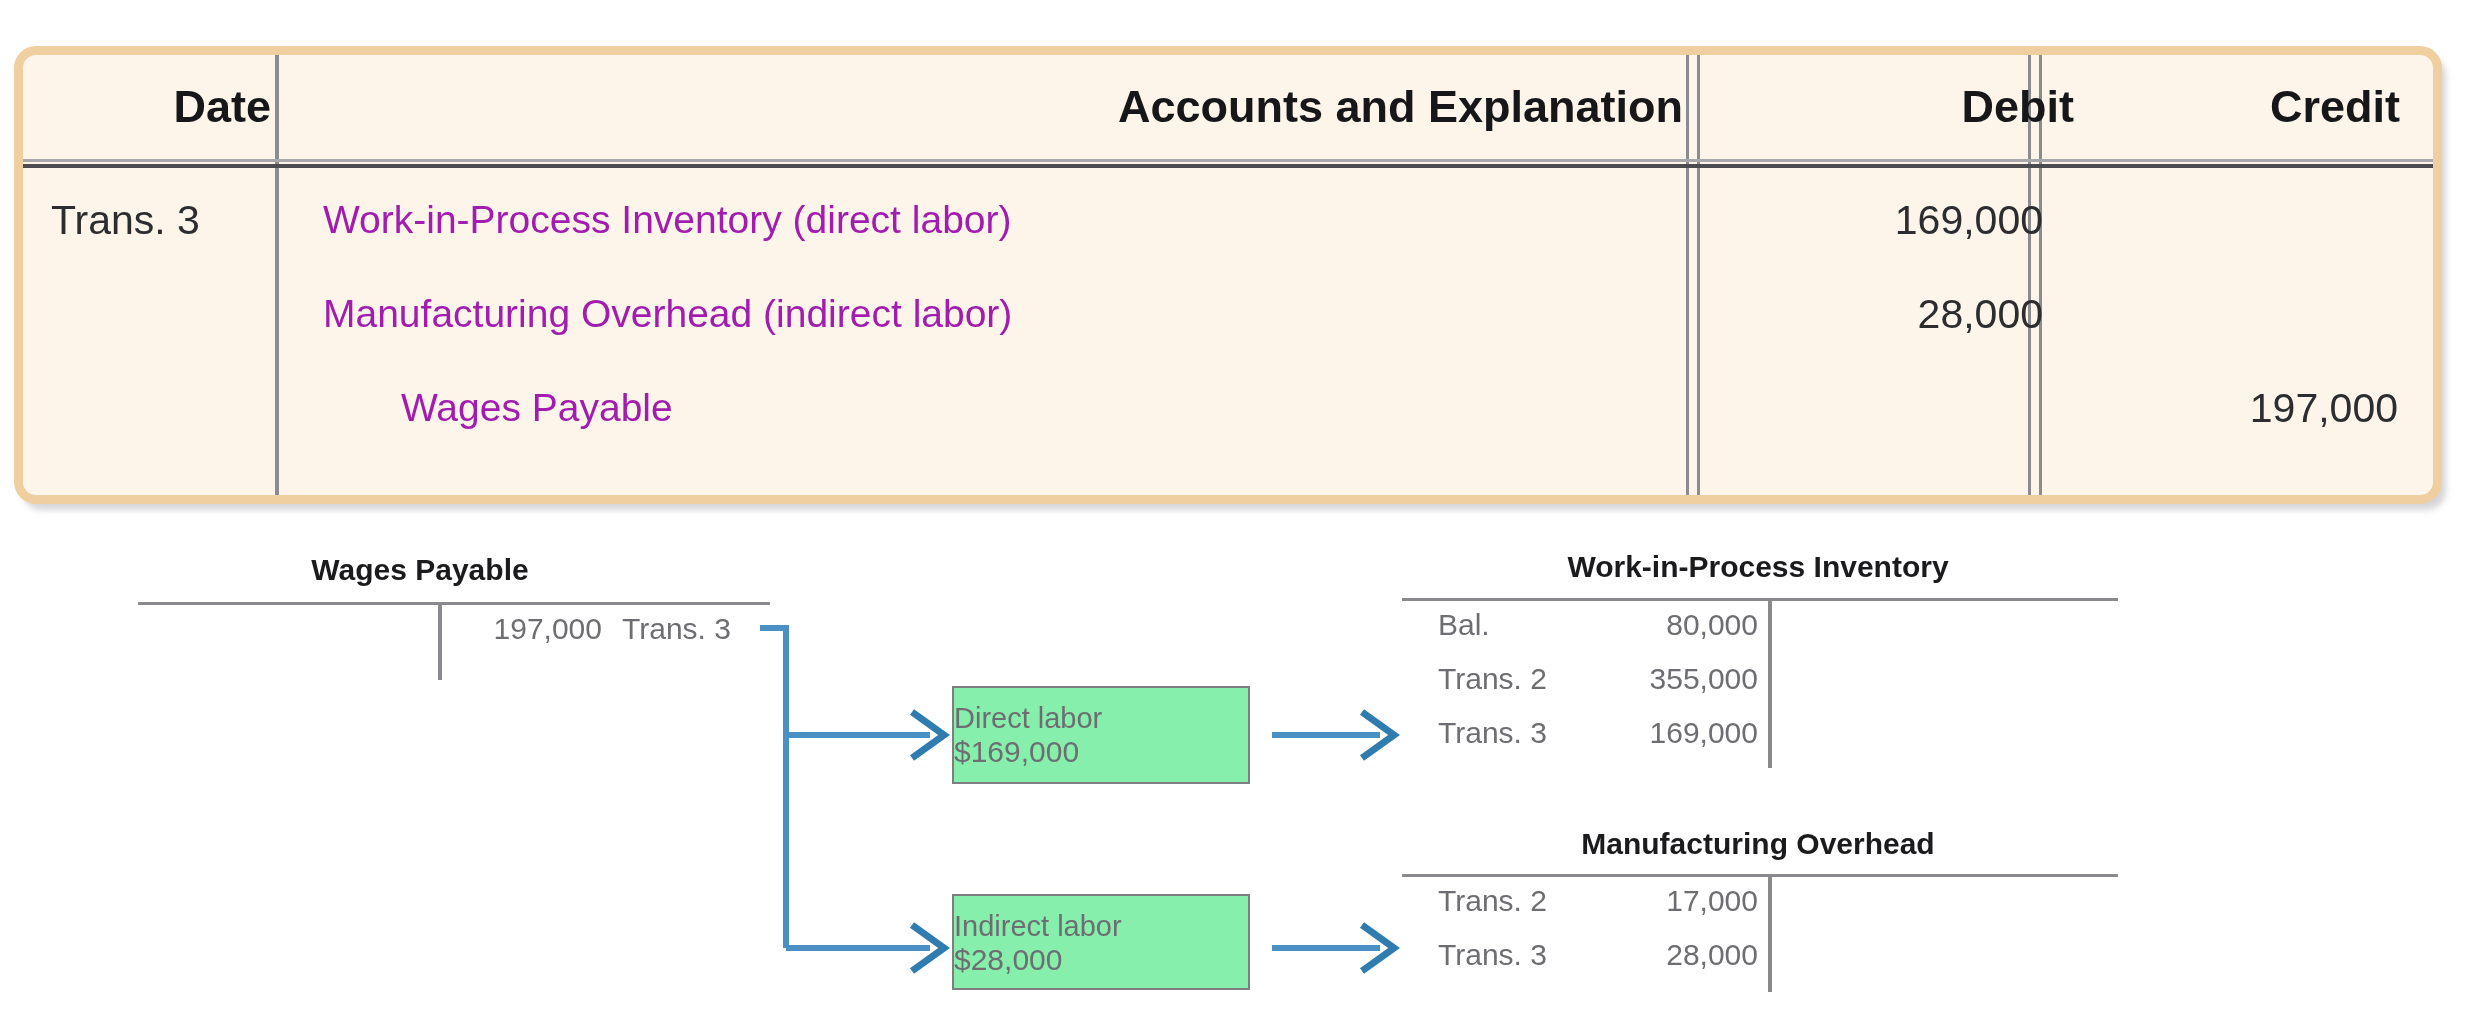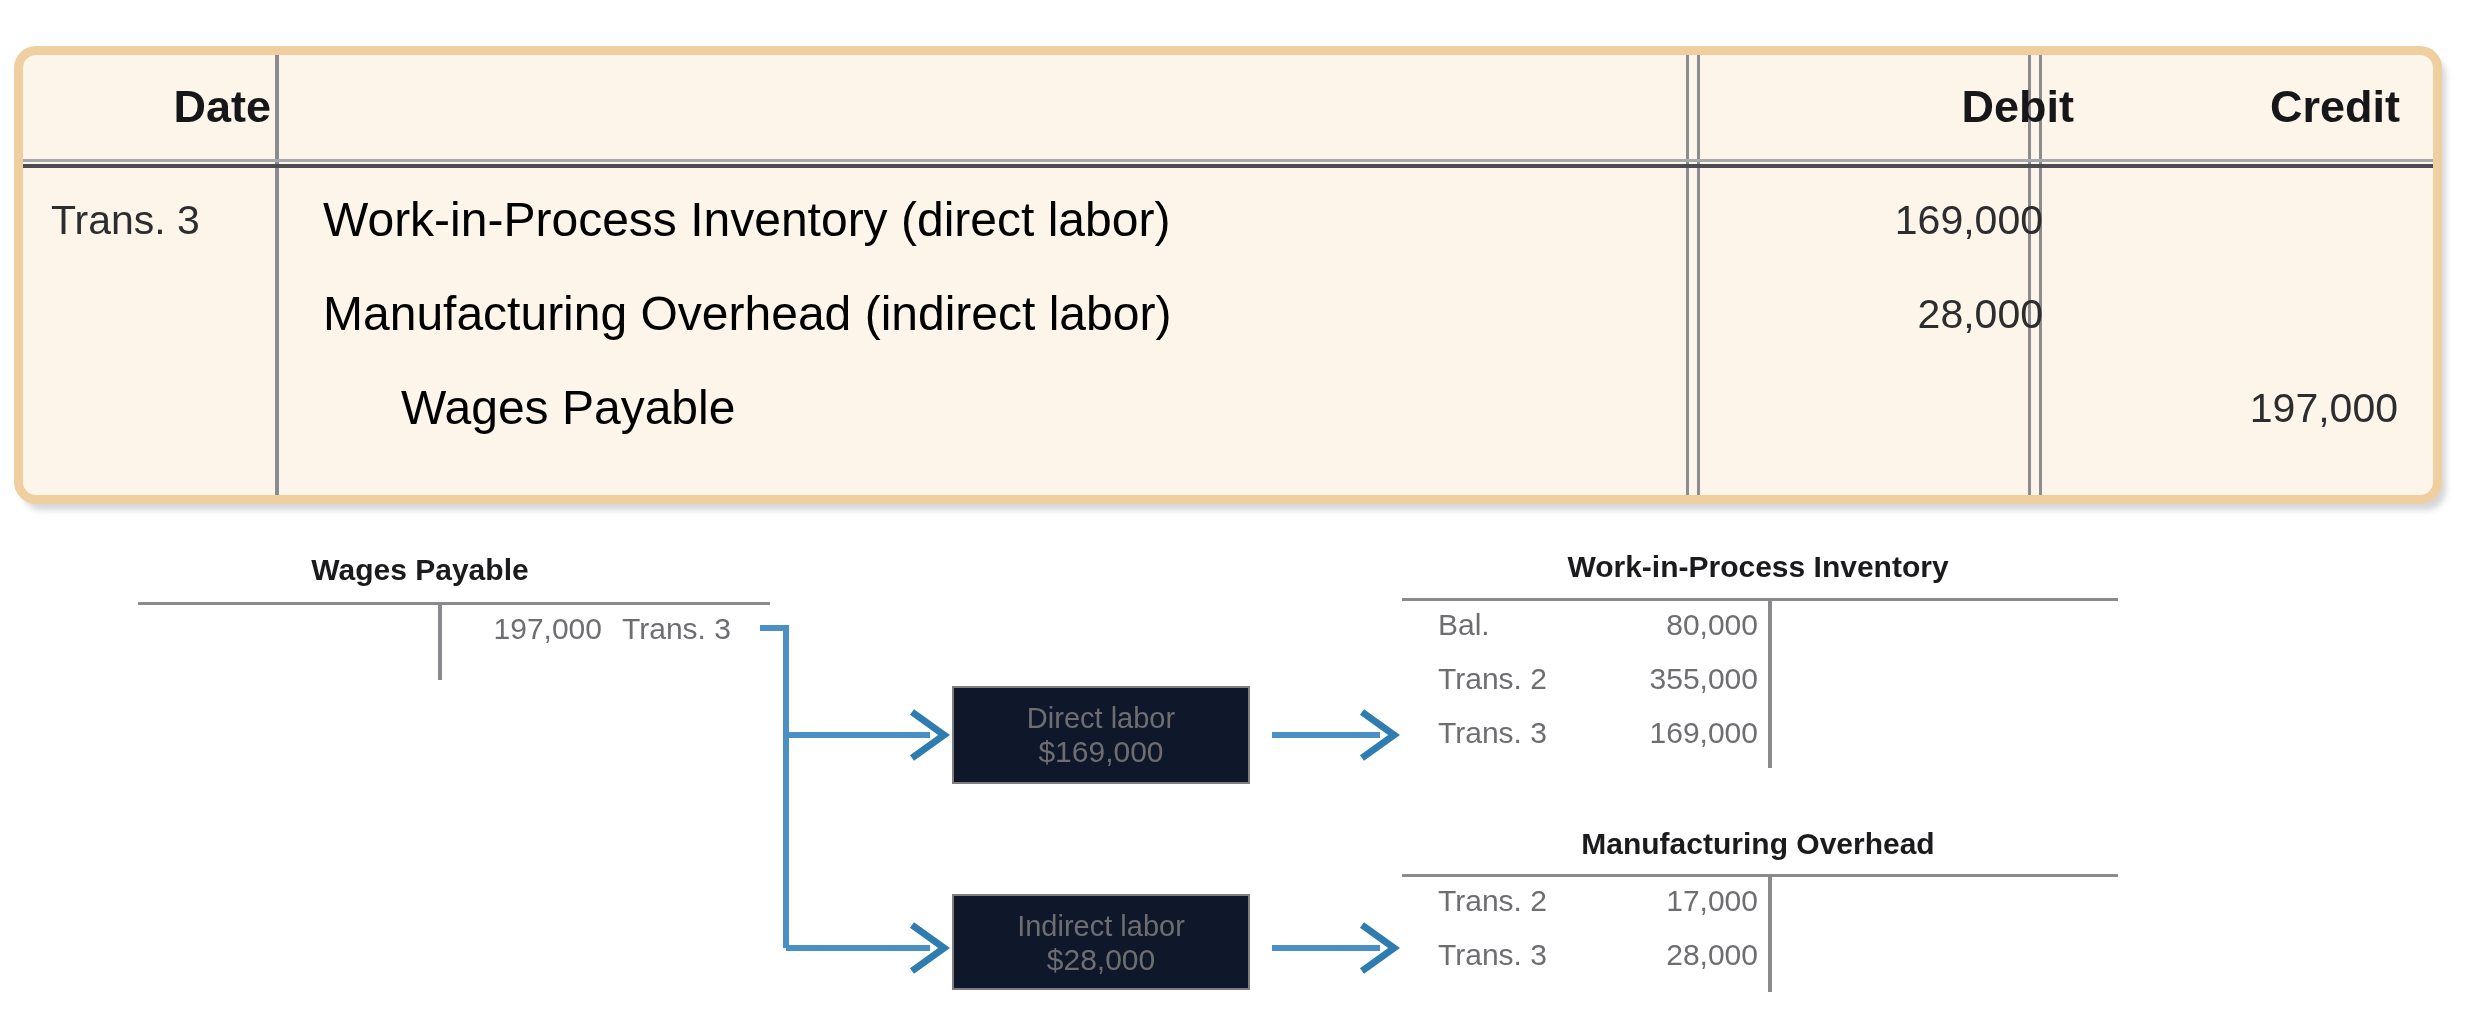--- a/index.html
+++ b/index.html
@@ -30,37 +30,37 @@
   #hrule .lo{position:absolute;left:0;right:0;height:4px;background:#4c4c50;top:5px;}
 
   .hdr-cell{
     position:absolute;top:0;height:104px;line-height:104px;
     font-weight:bold;font-size:45px;color:#17171a;text-align:right;
   }
   .row{position:absolute;left:0;right:0;height:86px;}
   .cell-date{position:absolute;left:28px;width:218px;
     line-height:86px;font-size:41px;color:#2d2d30;text-align:left;}
   .cell-acct{position:absolute;left:300px;right:780px;
-    line-height:86px;font-size:48px;color:#000000;text-align:left;}
+    line-height:86px;font-size:39px;color:#a21caf;text-align:left;}
   .cell-acct.indent{padding-left:78px;}
   .cell-debit{position:absolute;left:1700px;width:320px;
     line-height:86px;font-size:41px;color:#2d2d30;text-align:right;}
   .cell-credit{position:absolute;left:2045px;width:330px;
     line-height:86px;font-size:41px;color:#2d2d30;text-align:right;}
 
   
   .t-title{position:absolute;font-weight:bold;font-size:30px;color:#1b1b1e;
     text-align:center;white-space:nowrap;}
   .t-top{position:absolute;height:3px;background:#8a8a8e;}
   .t-stem{position:absolute;width:4px;background:#8a8a8e;}
   .t-lbl{position:absolute;font-size:30px;color:#6e6e72;text-align:left;white-space:nowrap;}
   .t-amt{position:absolute;font-size:30px;color:#6e6e72;text-align:right;white-space:nowrap;}
 
-  .labor-box{position:absolute;border:2px solid #7d7d82;background:#0f172a;
-    box-sizing:border-box;text-align:center;}
+  .labor-box{position:absolute;border:2px solid #7d7d82;background:#86efac;
+    box-sizing:border-box;}
   .labor-box .l1{font-size:29px;color:#6e6e72;margin-top:13px;line-height:34px;}
   .labor-box .l2{font-size:30px;color:#6e6e72;line-height:34px;}
 
   svg.conn{position:absolute;left:0;top:0;width:2470px;height:1026px;
     pointer-events:none;overflow:visible;}
 </style>
 </head>
 <body>
 
 <div id="journal-card">
@@ -69,20 +69,21 @@
     <div class="vrule" style="left:252px;"></div>
     <div class="vrule dbl" style="left:1663px;"></div>
     <div class="vrule dbl" style="left:2005px;"></div>
 
     <div id="hrule">
       <div class="hi"></div>
         <div class="lo"></div>
     </div>
 
     <div class="hdr-cell" style="left:28px;width:220px;">Date</div>
+    <div class="hdr-cell" style="left:262px;width:1398px;">Accounts and Explanation</div>
     <div class="hdr-cell" style="left:1723px;width:328px;">Debit</div>
     <div class="hdr-cell" style="left:2017px;width:360px;">Credit</div>
 
     <div class="row" style="top:122px;">
       <div class="cell-date">Trans. 3</div>
       <div class="cell-acct">Work-in-Process Inventory (direct labor)</div>
       <div class="cell-debit">169,000</div>
       <div class="cell-credit"></div>
     </div>
 

